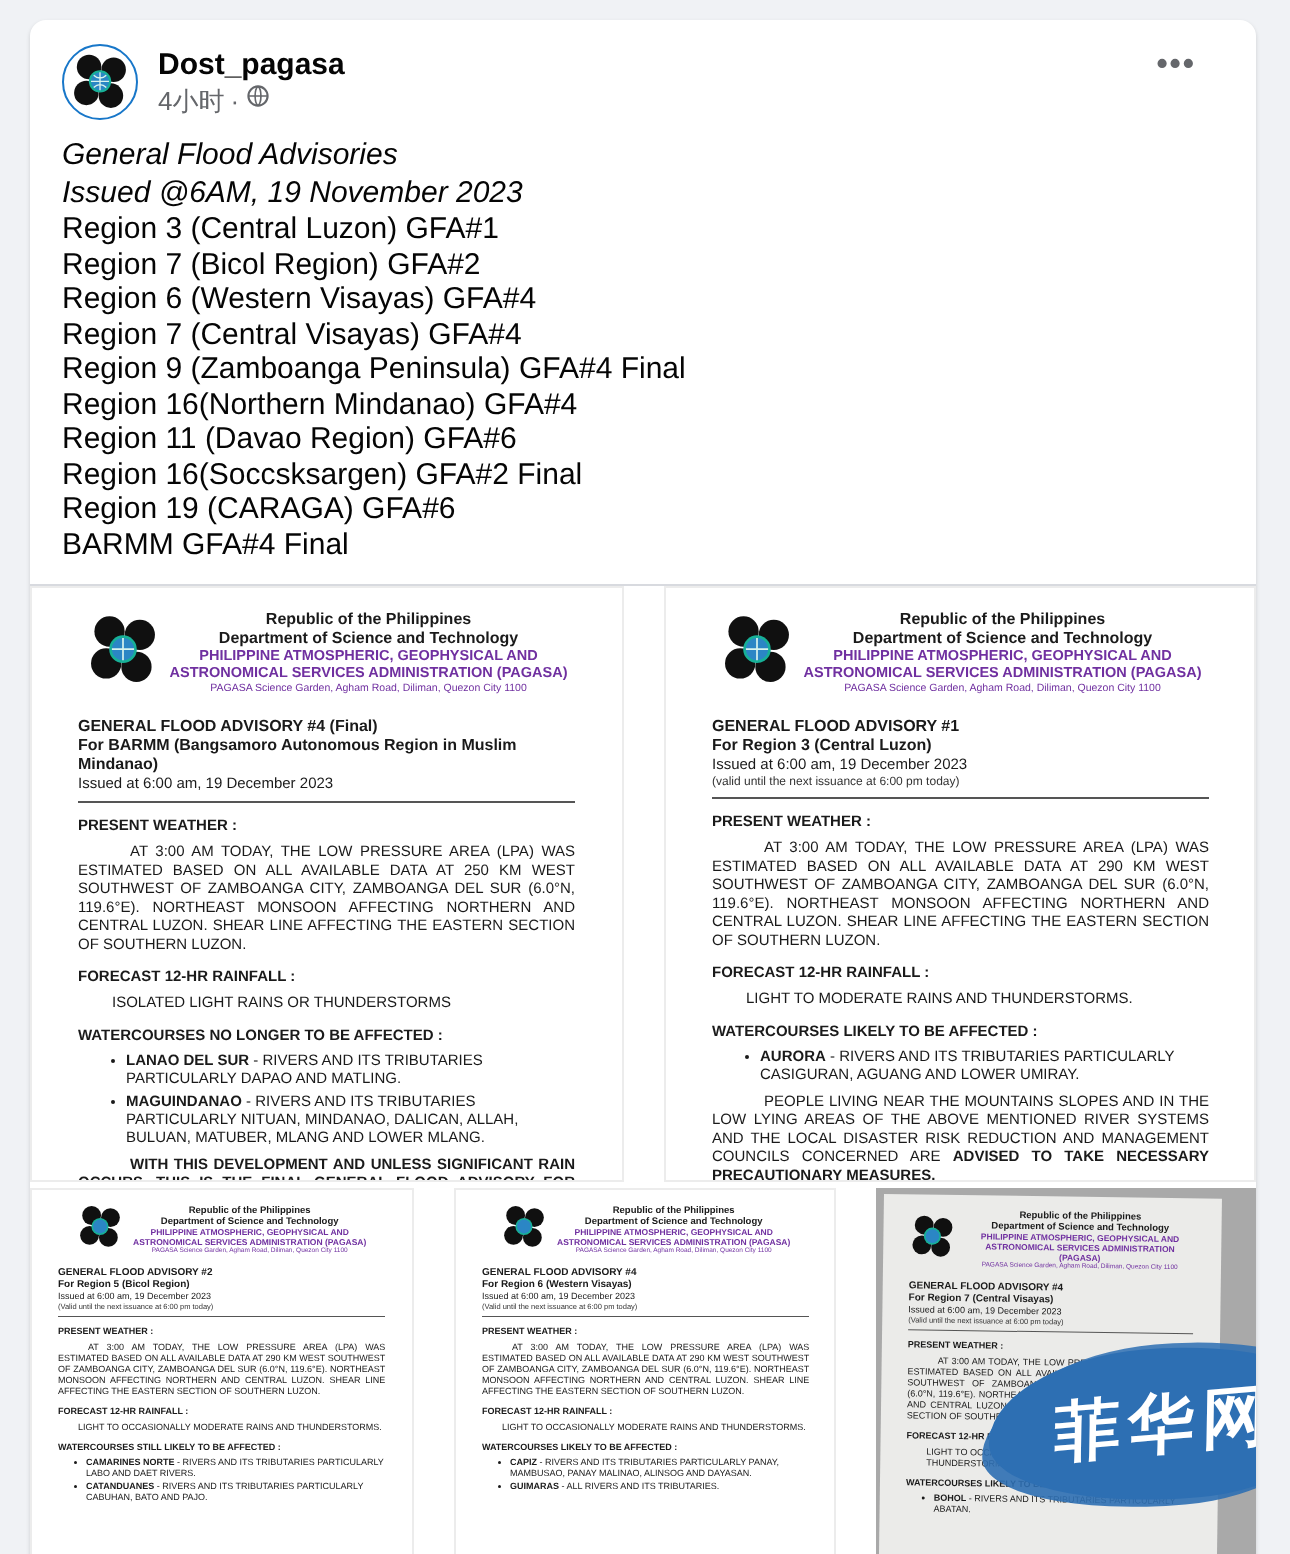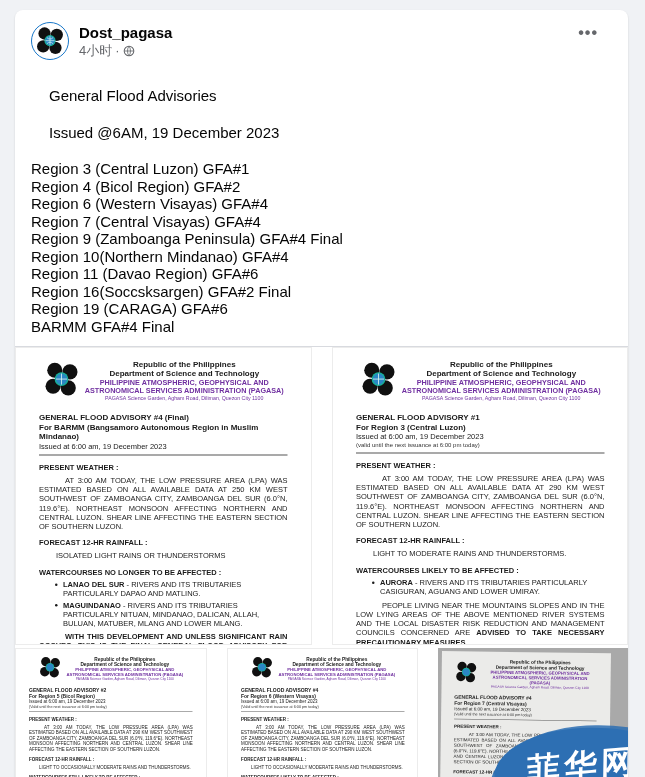--- a/index.html
+++ b/index.html
@@ -8,27 +8,27 @@
 
   .card { width:613px; margin:10px 0 0 15px; background:#fff; border-radius:8px 8px 0 0;
           box-shadow:0 1px 2px rgba(0,0,0,.15); }
 
   
   .post-head { display:flex; align-items:flex-start; padding:12px 16px 0 16px; position:relative; }
   .avatar { width:38px; height:38px; border-radius:50%; border:1px solid #1877c9; background:#fff;
             display:flex; align-items:center; justify-content:center; overflow:hidden; flex:0 0 auto; }
   .head-txt { margin-left:10px; padding-top:1px; }
   .author { font-size:15px; font-weight:bold; line-height:19px; color:#050505; }
-  .meta { font-size:13px; color:#65676b; line-height:17px; display:flex; align-items:center; gap:3px; }
+  .meta { font-size:13px; color:#65676b; line-height:17px; display:flex; gap:3px; }
   .more-btn { position:absolute; right:30px; top:16px; color:#65676b; font-size:16px; font-weight:bold;
               letter-spacing:1px; cursor:pointer; line-height:14px; }
 
   
   .post-text { padding:8px 16px 0 16px; font-size:15px; line-height:19px; }
-  .post-text .pline { margin:18px; }
+  .post-text .pline { margin:0;font-style:italic; }
   .region-list { font-size:15px; }
   .region-list div { line-height:17.5px; }
 
   
   .photo-grid { margin-top:11px; border-top:1px solid #d8dadf; background:#fff; }
   .prow { display:flex; gap:20px; }
   .prow1 { height:298px; margin-bottom:3px; }
   .prow2 { height:206px; }
   .tile { flex:1 1 0; position:relative; overflow:hidden; background:#fff; border:1px solid #ececec; cursor:pointer; }
   .tile-gray { background:#a9a9a9; border:none; }
@@ -123,28 +123,28 @@
             <path d="M1.6 8h12.8 M8 1.6c2.6 2 2.6 10.8 0 12.8 M8 1.6c-2.6 2-2.6 10.8 0 12.8" stroke="#65676b" stroke-width="1.1" fill="none"></path>
           </svg>
         </span>
       </div>
     </div>
     <div class="more-btn">•••</div>
   </div>
 
   <div class="post-text">
     <div class="pline">General Flood Advisories</div>
-    <div class="pline">Issued @6AM, 19 December 2023</div>
+    <div class="pline">Issued @6AM, 19 November 2023</div>
     <div class="region-list">
         <div>Region 3 (Central Luzon)  GFA#1</div>
-        <div>Region 4 (Bicol Region) GFA#2</div>
+        <div>Region 7 (Bicol Region) GFA#2</div>
         <div>Region 6 (Western Visayas) GFA#4</div>
         <div>Region 7 (Central Visayas) GFA#4</div>
         <div>Region 9 (Zamboanga Peninsula) GFA#4 Final</div>
-        <div>Region 10(Northern Mindanao) GFA#4</div>
+        <div>Region 16(Northern Mindanao) GFA#4</div>
         <div>Region 11 (Davao Region) GFA#6</div>
         <div>Region 16(Soccsksargen) GFA#2 Final</div>
         <div>Region 19 (CARAGA) GFA#6</div>
         <div>BARMM GFA#4 Final</div>
       </div>
   </div>
 
   <div class="photo-grid">
 
     <div class="prow prow1">

